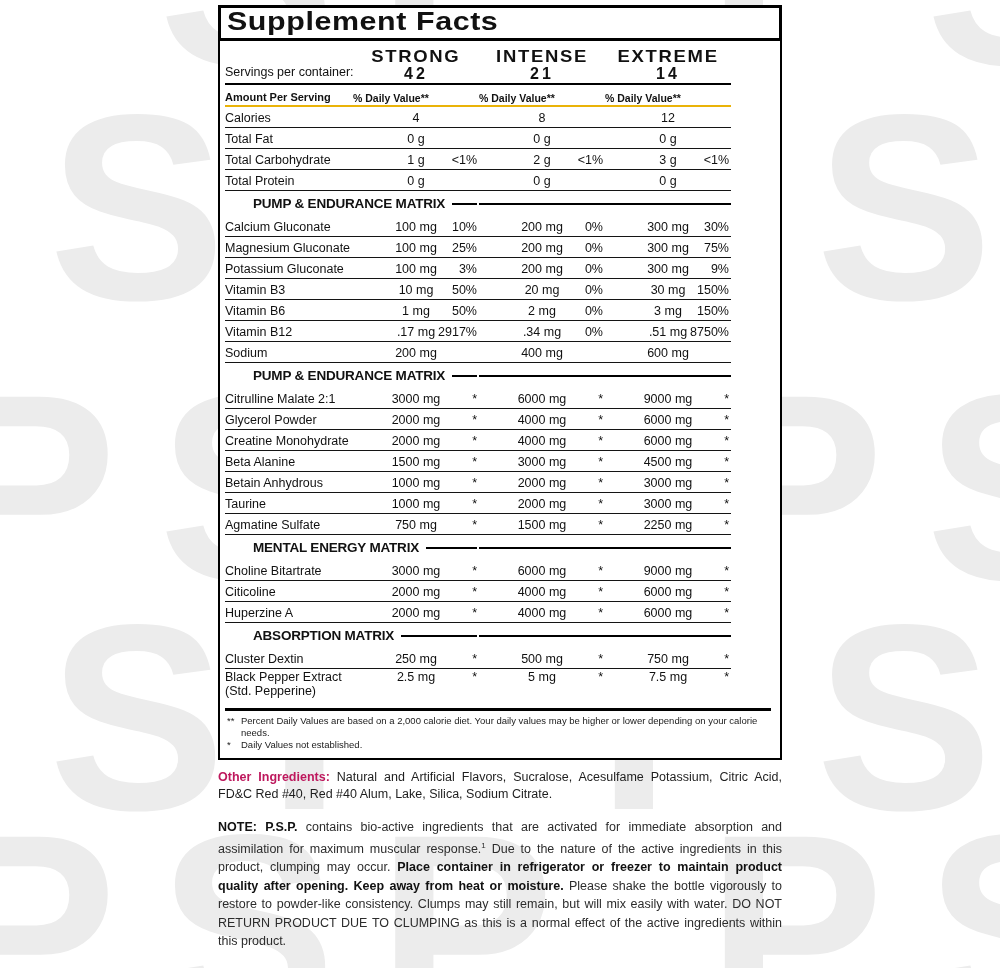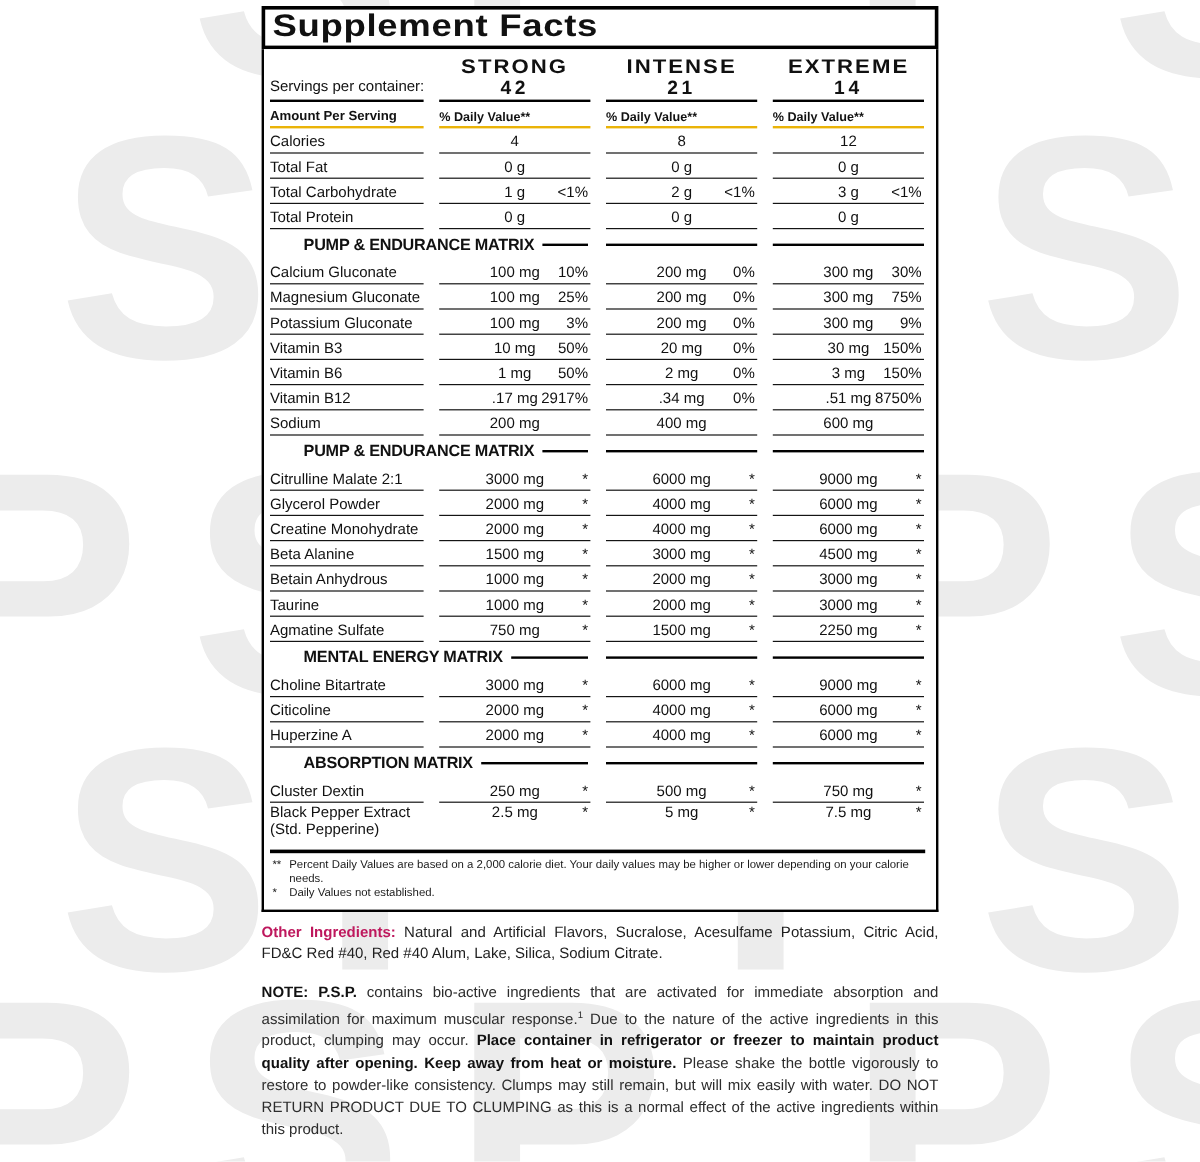--- a/index.html
+++ b/index.html
@@ -25,21 +25,21 @@
   .band { position:relative; height:42px; background:#0d0d0d; color:#fff; }
   .band-text { position:absolute; left:22px; top:8px; width:120px; text-align:center;
     font-weight:bold; font-size:11.5px; letter-spacing:2px; line-height:13px; }
   .scoops { position:absolute; }
   .scoops-1 { left:181px; top:3px; }
   .scoops-2 { left:311px; top:0px; }
   .scoops-3 { left:444px; top:-2px; }
 
   
   .content { padding:6px 9px 0 5px; }
-  .grid-row { display:grid; grid-template-columns:128px 126px 126px 126px; column-gap:13px; }
+  .grid-row { display:grid; grid-template-columns:128px 126px 126px 126px; }
 
   .col-heads { height:18px; }
   .col-head { text-align:center; font-weight:bold; font-size:16.5px; letter-spacing:1.5px; }
   .col-head span { display:inline-block; transform:scaleX(1.12); }
 
   .serving-row { height:16px; font-size:12.5px; }
   .serving-row .lbl { white-space:nowrap; }
   .serving-row .val { text-align:center; }
 
   .servings-row { height:19px; font-size:12.5px; }

